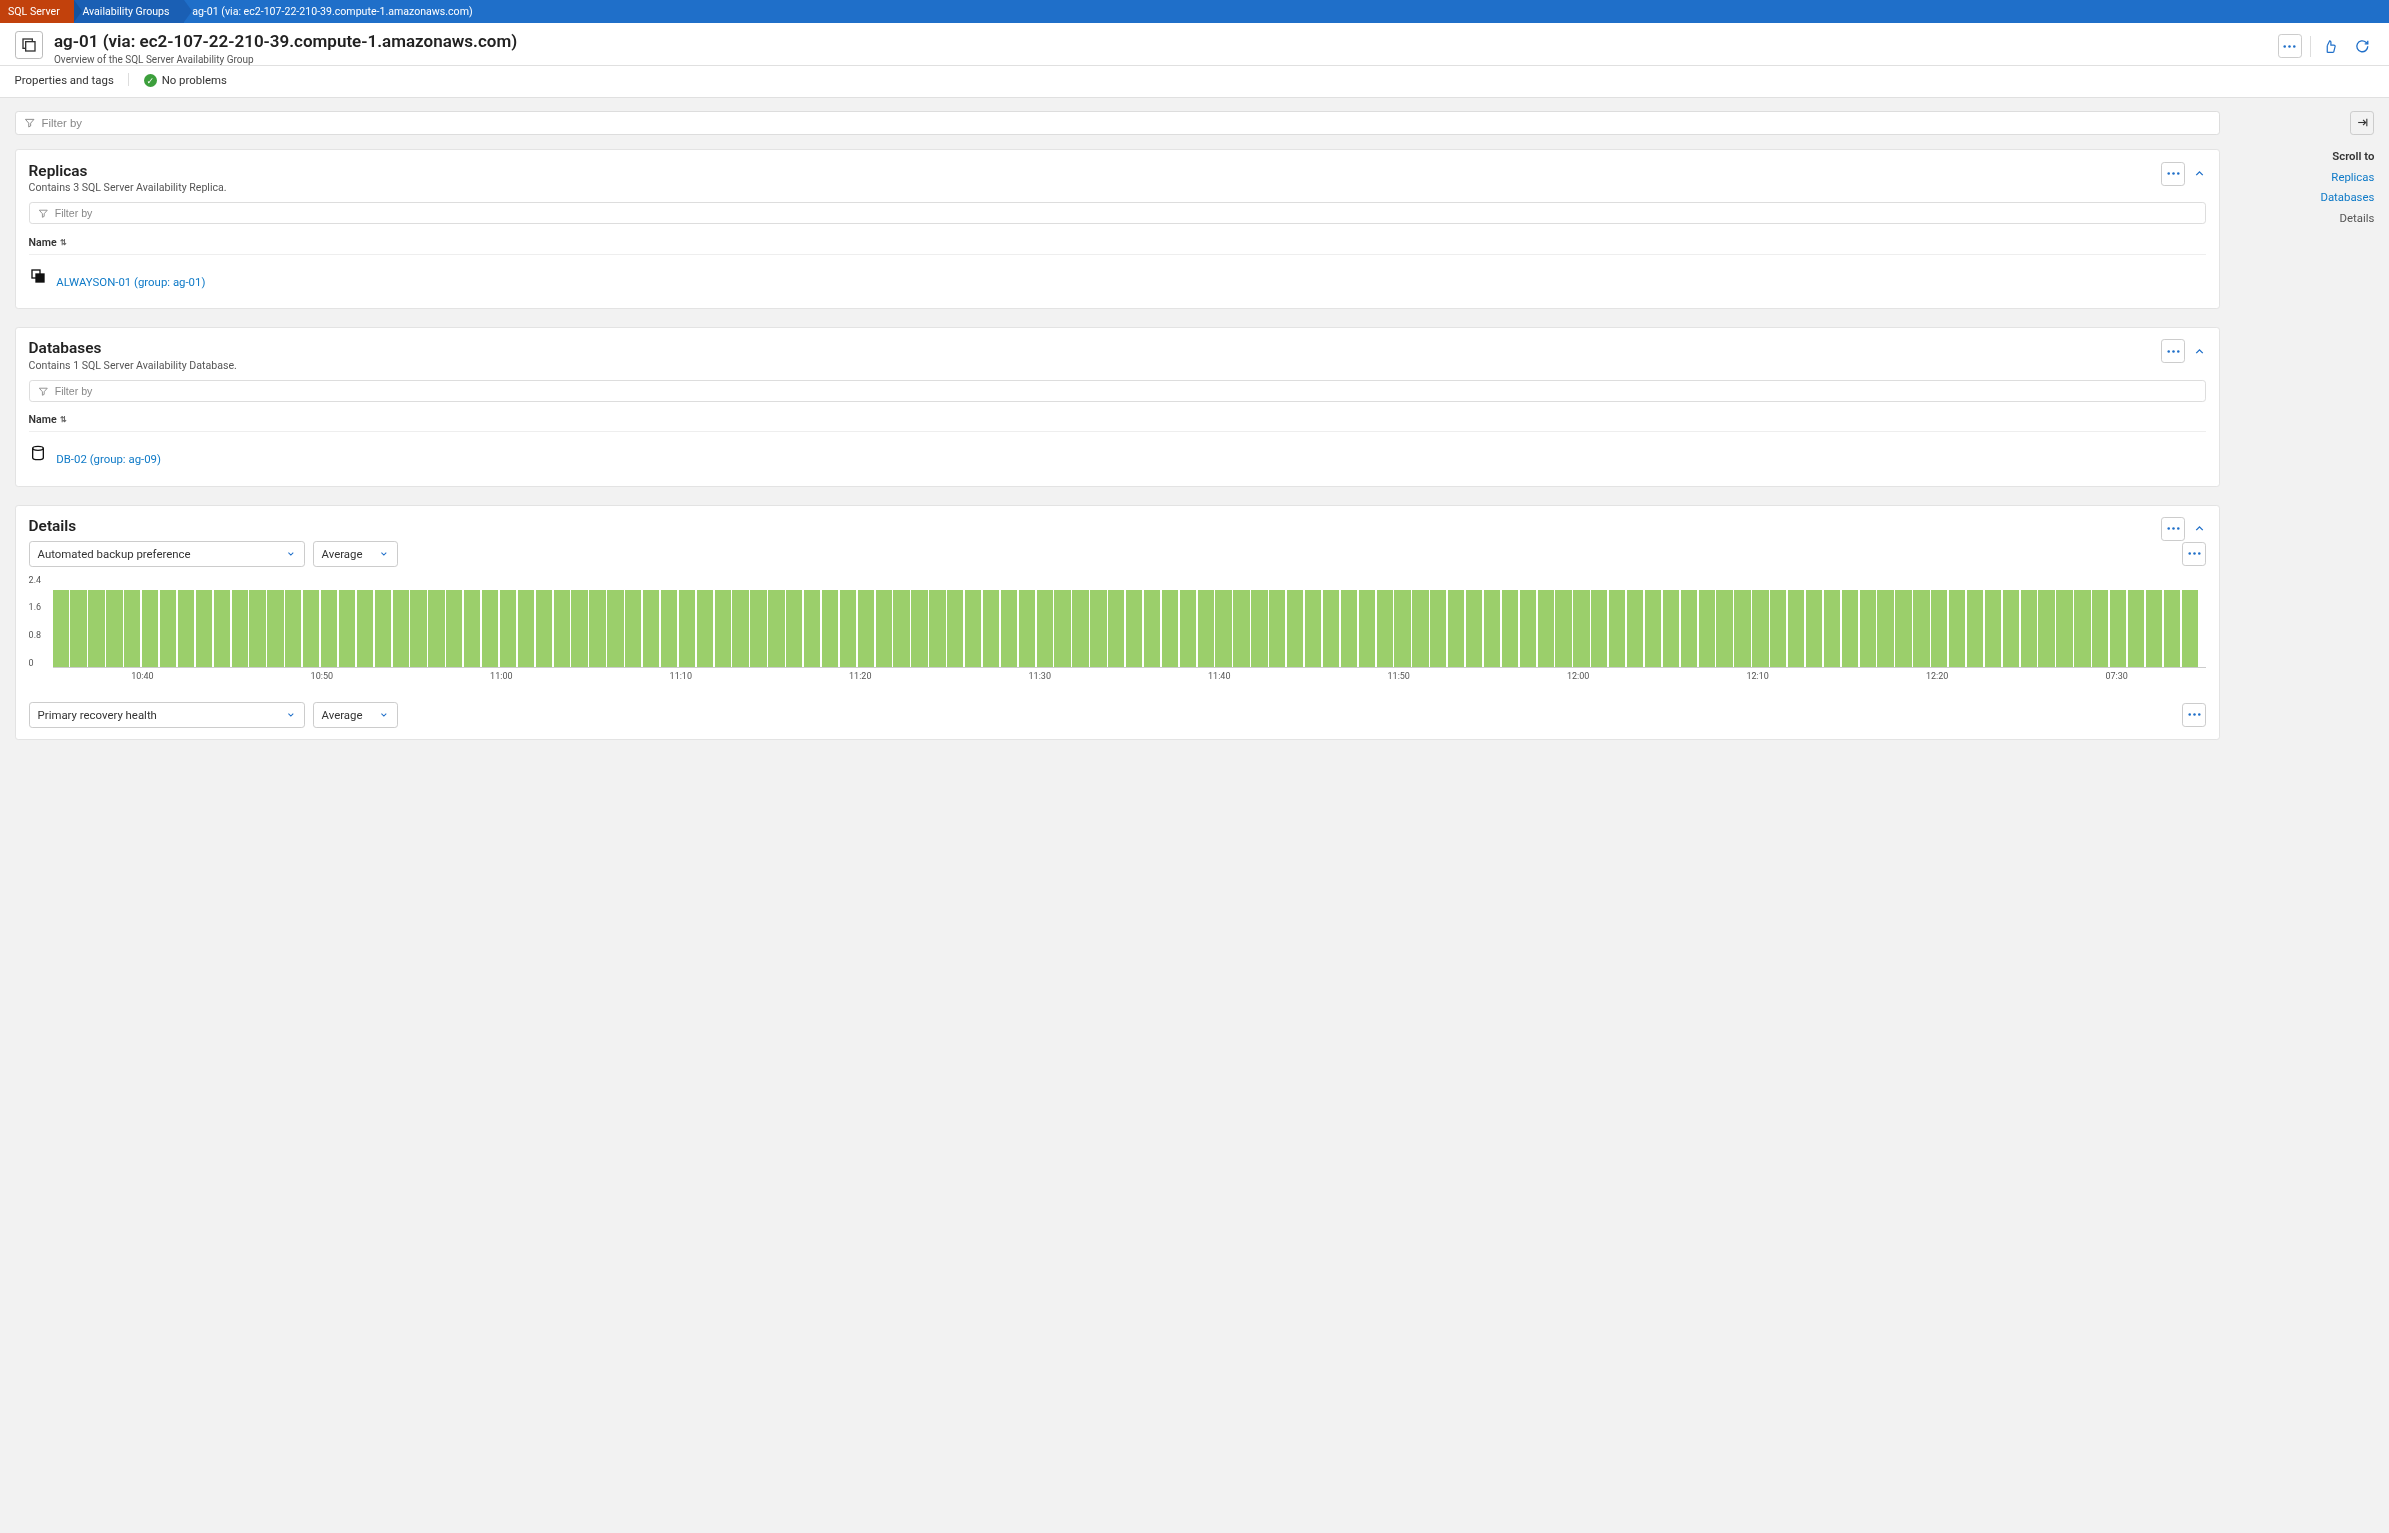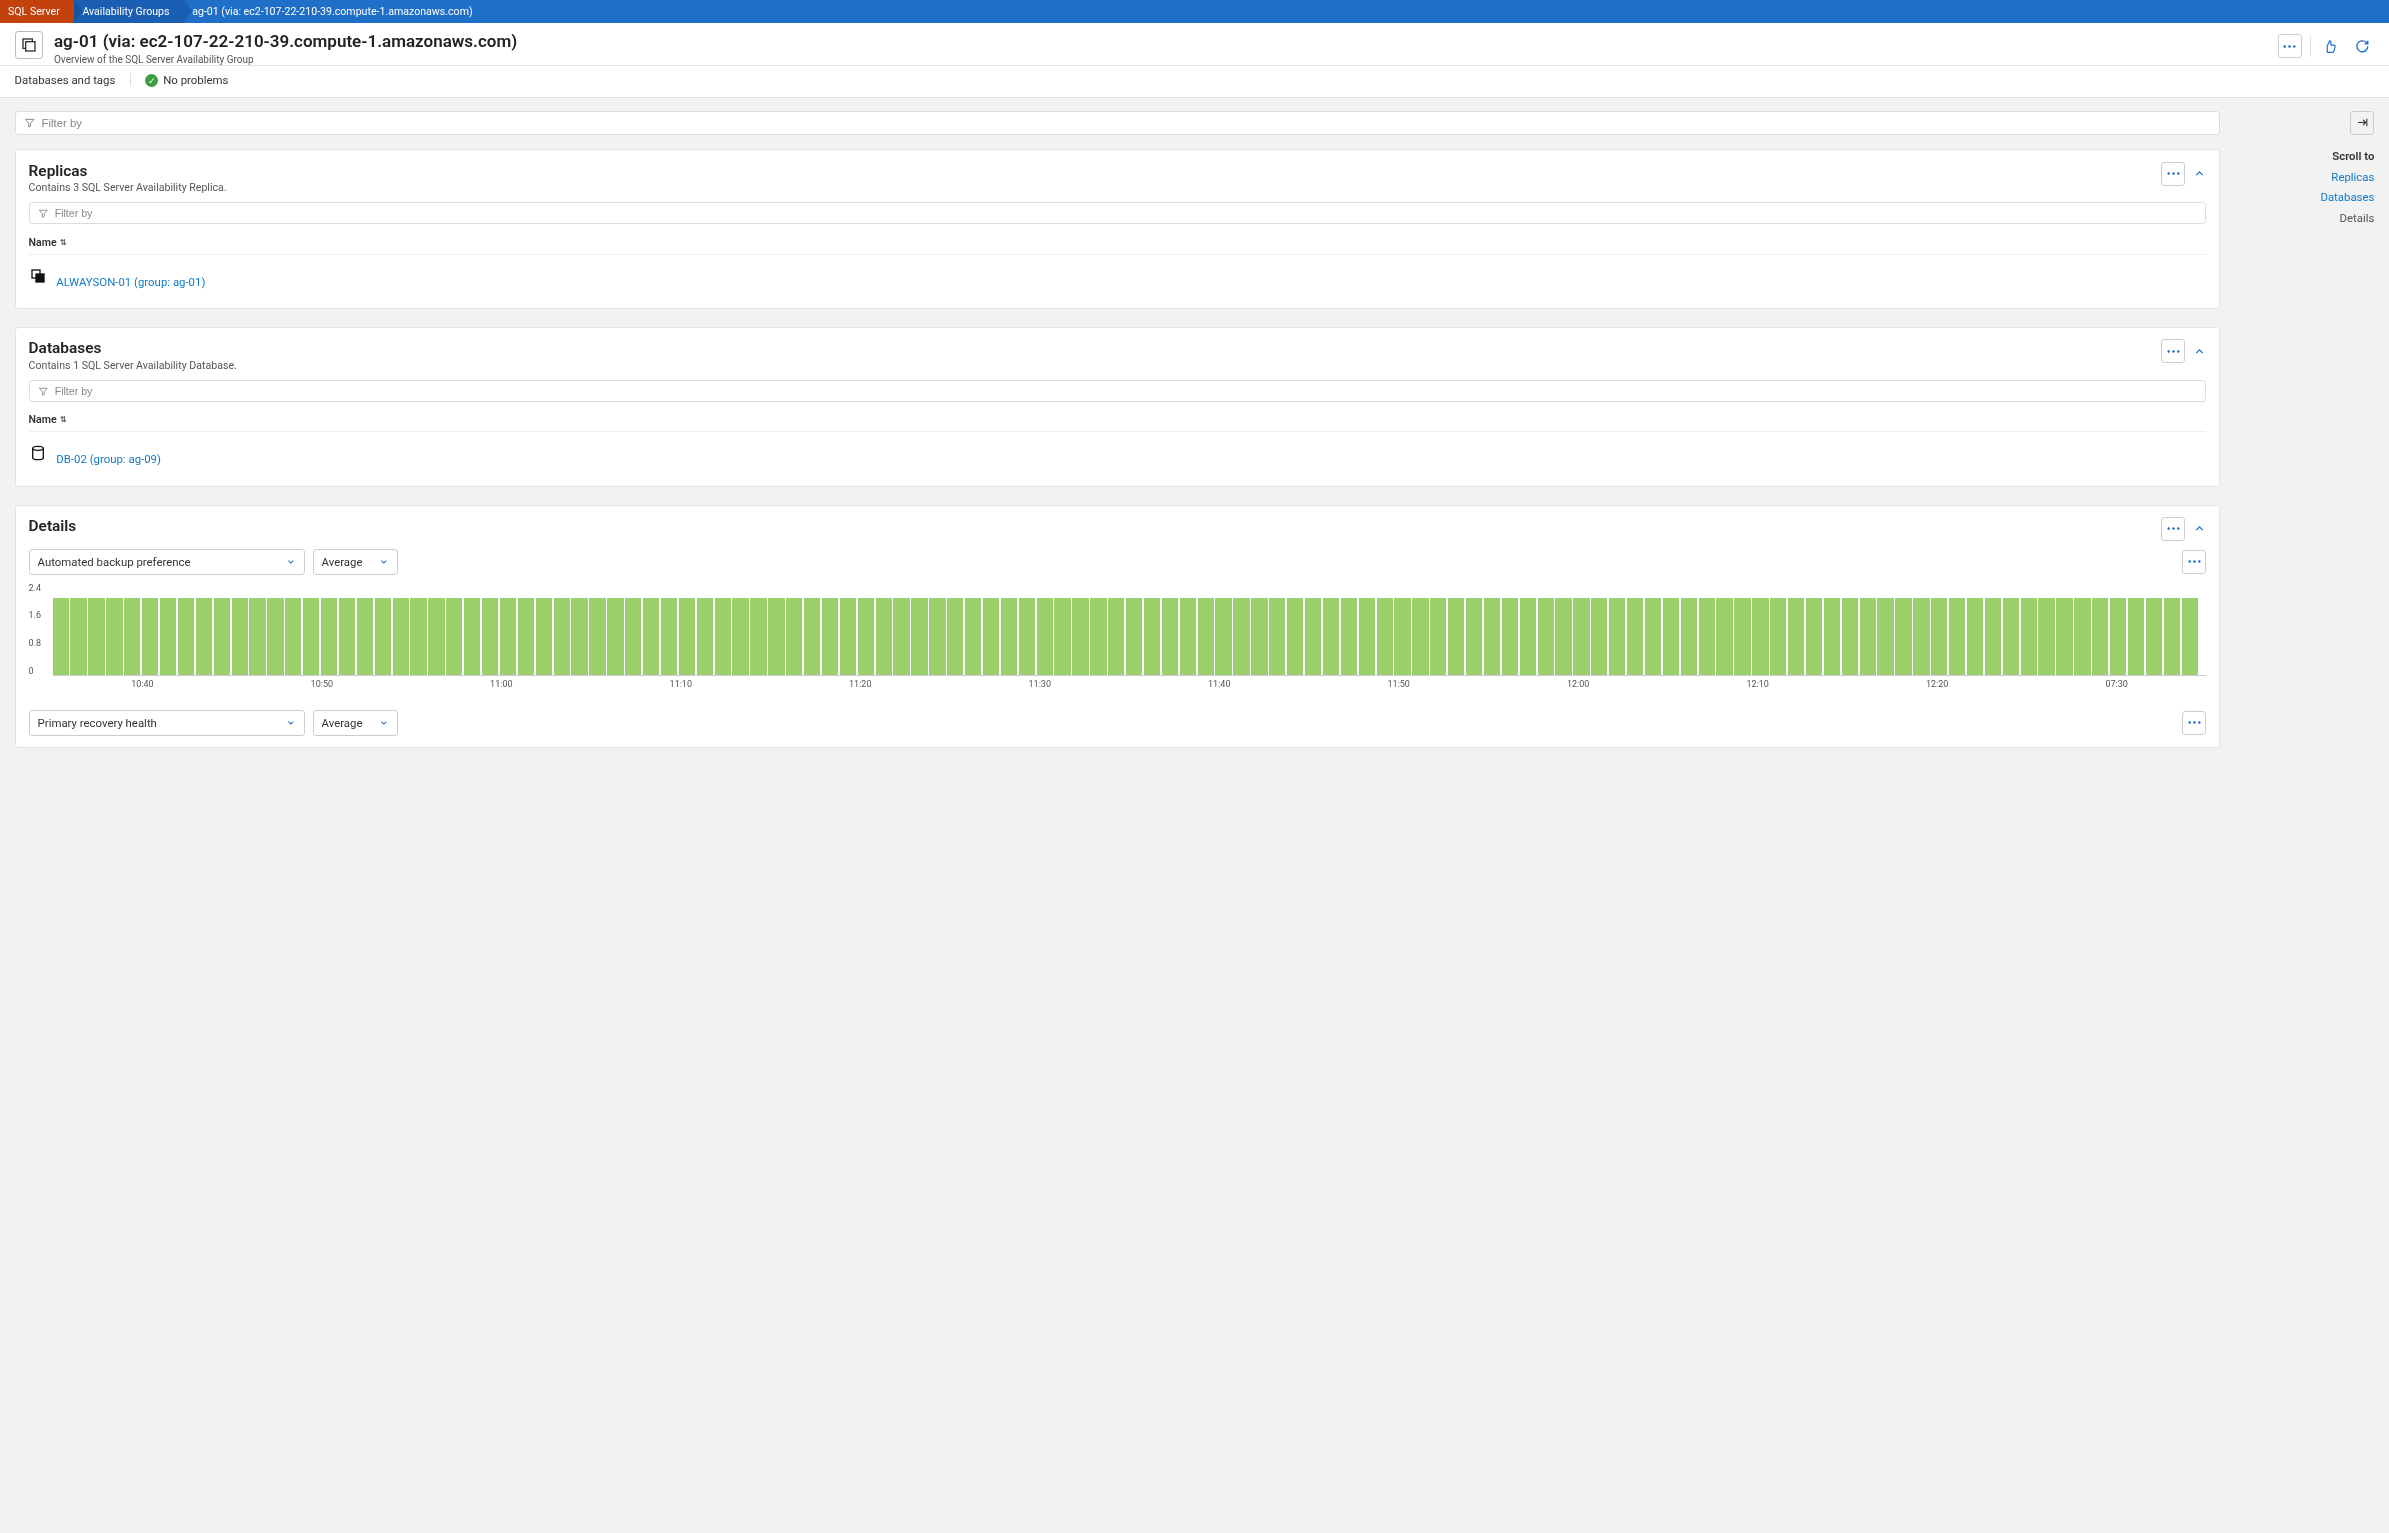--- a/index.html
+++ b/index.html
@@ -58,21 +58,21 @@
   .inner-filter input { border:none; outline:none; flex:1; font-size:10.6px; }
   .inner-filter input::placeholder{color:#888;}
   
   .col-head { font-size:10.6px; font-weight:600; color:#333; margin-top:11.4px; padding-bottom:4.9px; display:flex; align-items:center; gap:3.2px;}
   .sort-icon { font-size:8px; color:#666; }
   .row { display:flex; align-items:center; padding:8px 0; border-top:0.8px solid #eee; }
   .row .row-icon { width:18px; height:18px; margin-right:9.7px; display:flex; align-items:center; justify-content:center; }
   .row a { color:#0f7ac7; text-decoration:none; font-size:11.4px;margin-top:12px; }
   
   
-  .selects-row { display:flex; align-items:center; gap:8px; margin-top:8px; }
+  .selects-row { display:flex; align-items:center; gap:8px; }
   .select { border:0.8px solid #ccc; border-radius:3.2px; padding:4.9px 8px; display:flex; align-items:center; justify-content:space-between; background:#fff; cursor:pointer; }
   .select .chev { color:#1f6fc9; margin-left:8px; }
   .select.metric { width: 276px; }
   .select.agg { width: 85px; }
   .select-group { display:flex; gap:8px; flex:1; }
   
   
   .chart-wrap { margin-top:8px; }
   .chart-axes { display:flex; }
   .y-axis { width:24px; display:flex; flex-direction:column; justify-content:space-between; font-size:9px; color:#555; text-align:left; padding-right:4.9px; height:93px; }
@@ -133,21 +133,21 @@
     <div class="icon-btn plain">
       <svg width="14.6" height="14.6" viewBox="0 0 24 24" fill="none" stroke="#1f6fc9" stroke-width="2.2">
           <path d="M21 12a9 9 0 1 1-3-6.7L21 8"></path>
           <path d="M21 3v5h-5"></path>
         </svg>
     </div>
   </div>
 </div>
 
 <div class="sub-header">
-  <span>Databases and tags</span>
+  <span>Properties and tags</span>
   <span class="sep"></span>
   <span>
     <span class="status-ok">✓</span><span>No problems</span>
   </span>
 </div>
 
 <div class="layout">
   <div class="main-col">
 
     <div class="filter-bar">

